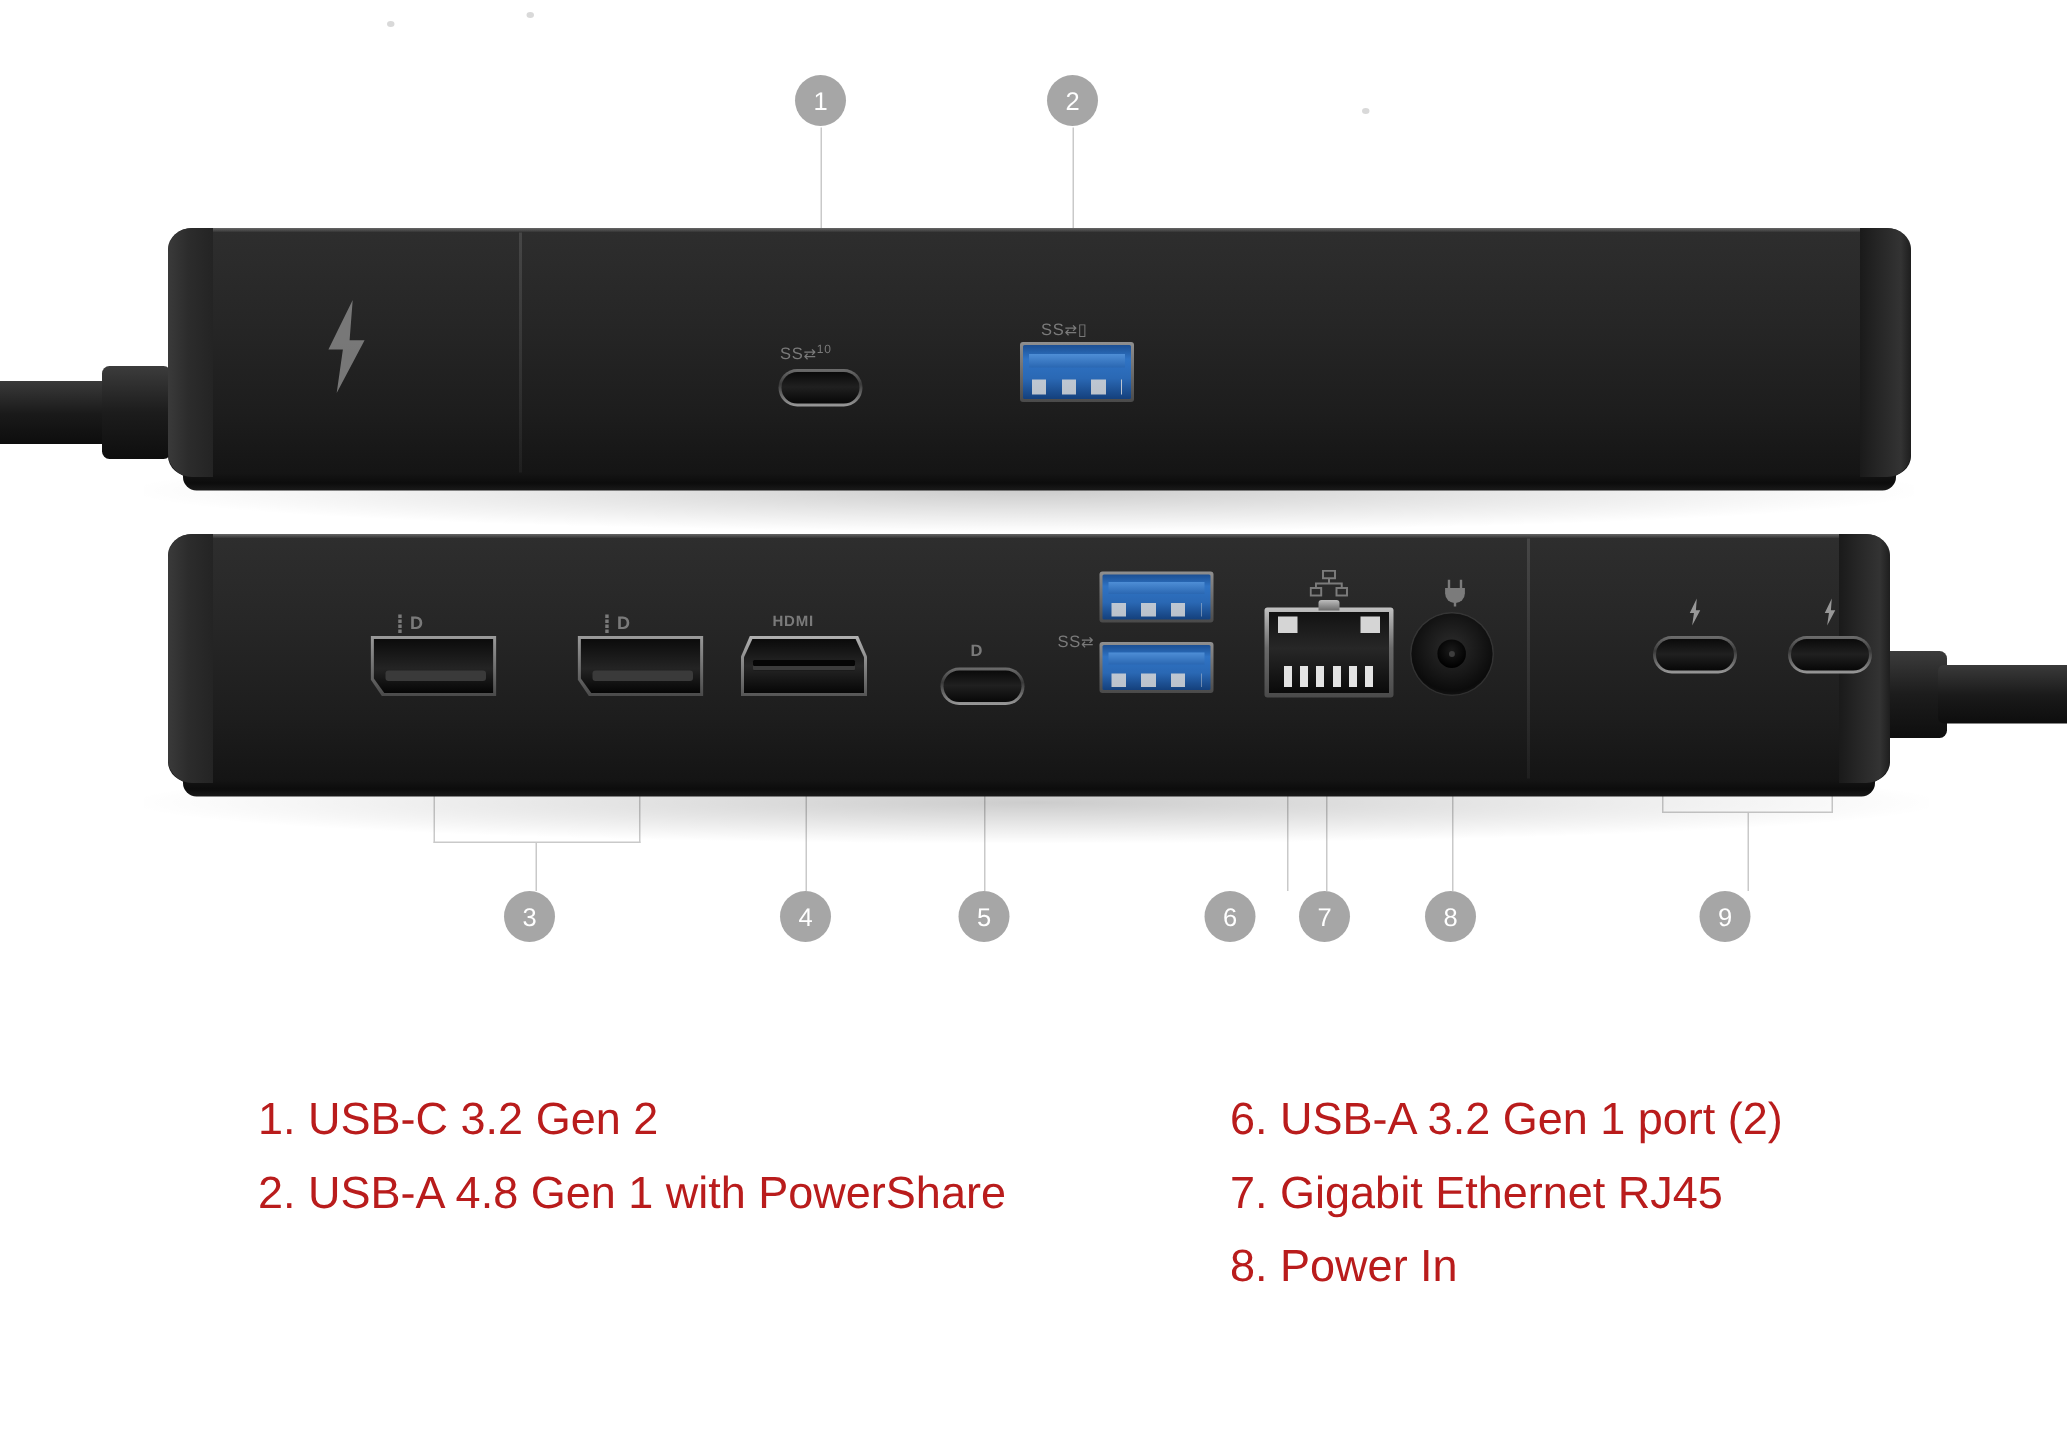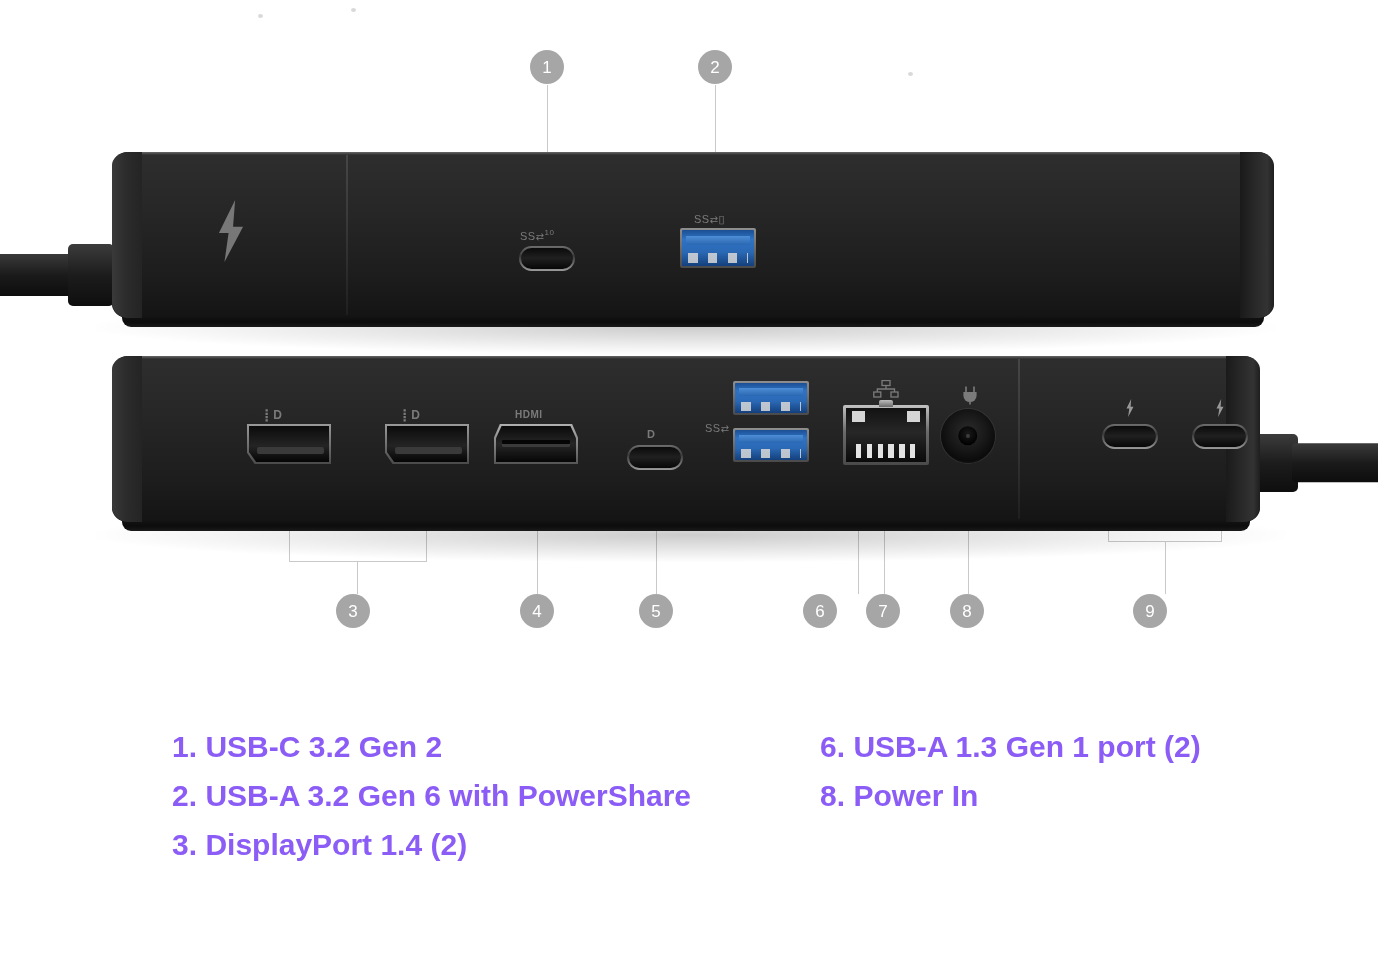--- a/index.html
+++ b/index.html
@@ -228,23 +228,23 @@
     font-weight:700;
     color:#2f2f2f;
   }
   .lists { position:absolute; top:722px; left:0; right:0; }
   .col { position:absolute; }
   .col.left  { left:172px; }
   .col.right { left:820px; }
   .item {
     font-size: 30px;
     line-height: 49px;
-    color:#8b5cf6;
+    color:#b91c1c;
     white-space:nowrap;
-    font-weight:700;
+    font-weight:400;
   }
   .tm { font-size: 17px; vertical-align: super; }
   .speck { position:absolute; background:#d9d9d9; border-radius:50%; z-index:2; }
 </style>
 </head>
 <body>
 
 <div id="stage">
 
   <div class="speck" style="left:258px;top:14px;width:5px;height:4px;"></div>
@@ -403,32 +403,32 @@
 
 
   <div class="lists">
     <div class="col left">
       <div class="item">
         <span>1.</span>
         <span>USB-C 3.2 Gen 2</span>
       </div>
       <div class="item">
         <span>2.</span>
-        <span>USB-A 3.2 Gen 6 with PowerShare</span>
-      </div>
-      <div class="item">
-        <span>3.</span>
-        <span>DisplayPort 1.4 (2)</span>
+        <span>USB-A 4.8 Gen 1 with PowerShare</span>
       </div>
     </div>
 
     <div class="col right">
       <div class="item">
         <span>6.</span>
-        <span>USB-A 1.3 Gen 1 port (2)</span>
+        <span>USB-A 3.2 Gen 1 port (2)</span>
+      </div>
+      <div class="item">
+        <span>7.</span>
+        <span>Gigabit Ethernet RJ45</span>
       </div>
       <div class="item">
         <span>8.</span>
         <span>Power In</span>
       </div>
     </div>
   </div>
 
 </div>
 

